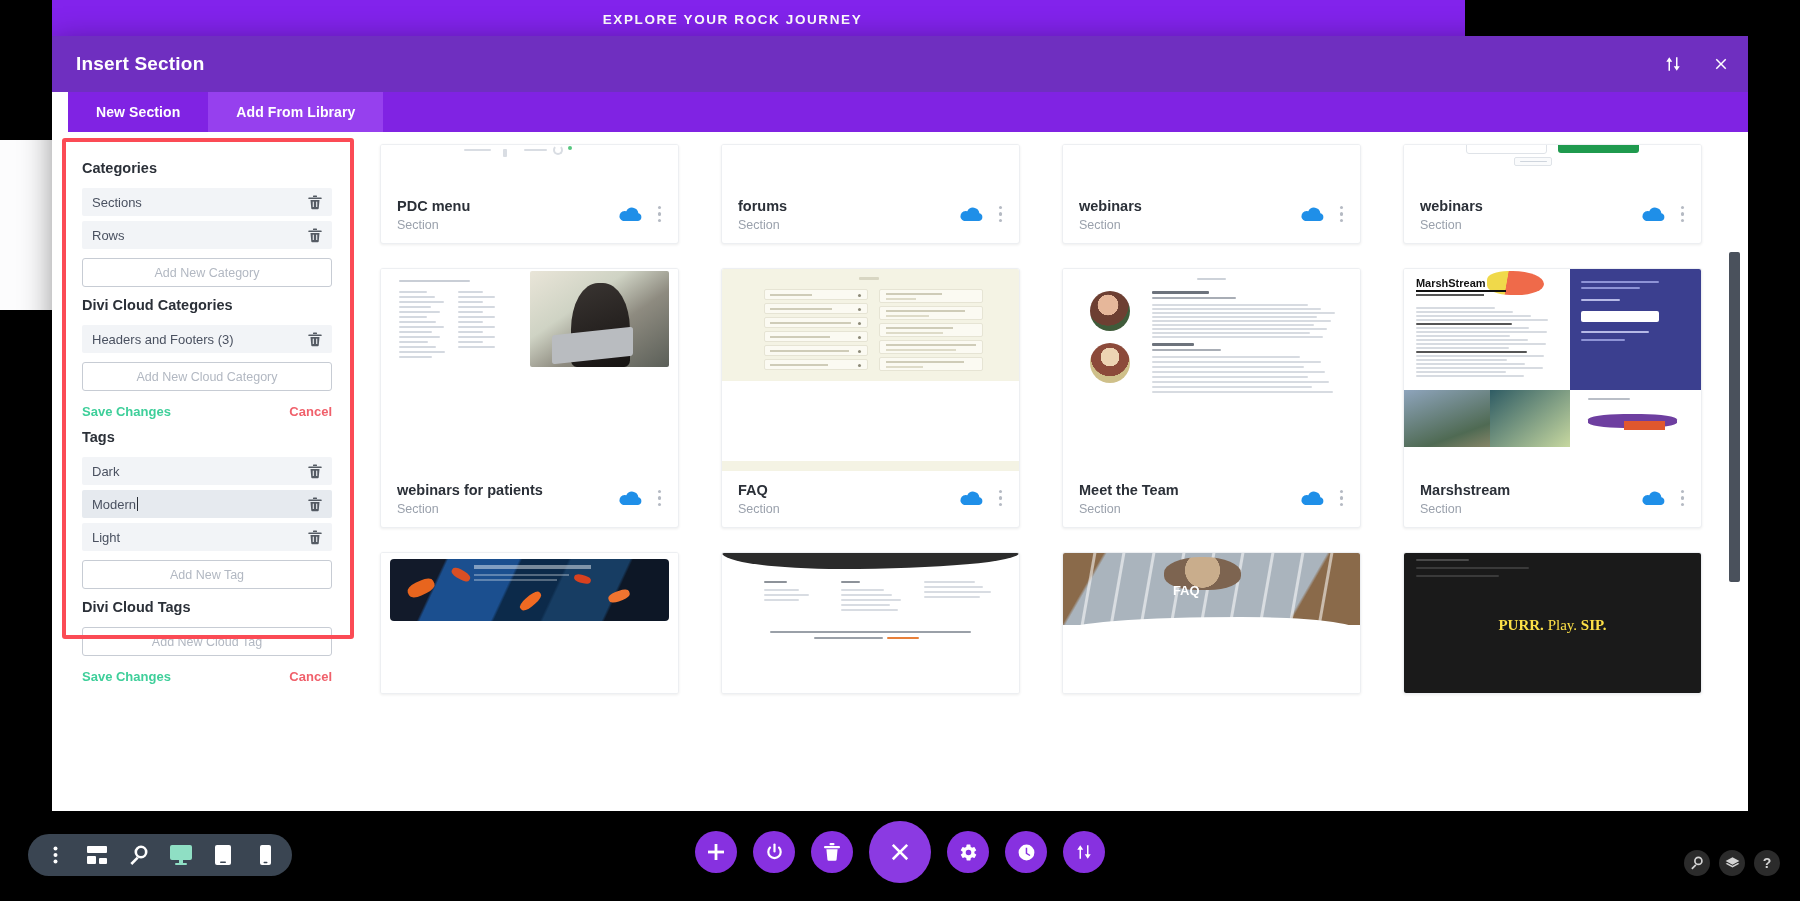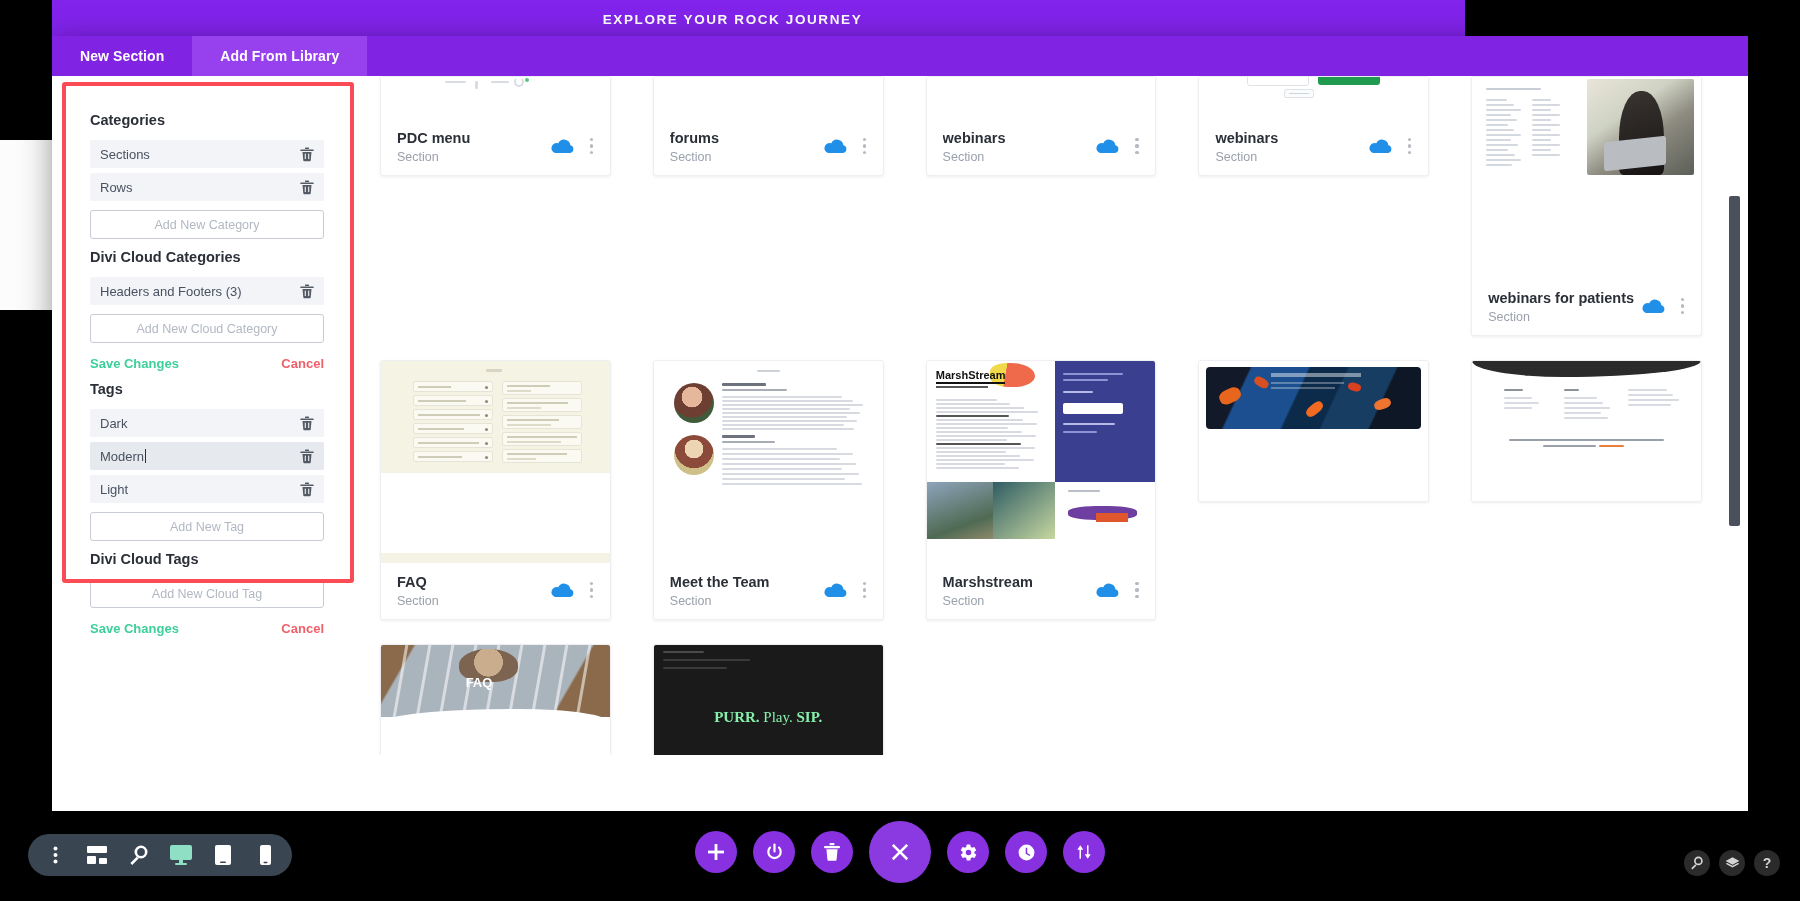--- a/index.html
+++ b/index.html
@@ -43,37 +43,37 @@
   }
   .modal-title { color: #fff; font-size: 19px; font-weight: 600; letter-spacing: .2px; }
   .header-actions {
     position: absolute; right: 16px; top: 0; height: 56px;
     display: flex; align-items: center; gap: 26px;
   }
   .hdr-icon { width: 22px; height: 22px; color: #fff; cursor: pointer; display:flex; align-items:center; justify-content:center; }
   .hdr-icon svg { width: 18px; height: 18px; fill: #fff; }
 
   .modal-tabs {
-    height: 40px; background: #8023e3; display: flex; align-items: stretch;
+    height: 40px; background: #8023e3; display: flex; align-items: stretch; margin-left: 16px;
   }
   .tab {
     padding: 0 28px; display: flex; align-items: center; justify-content: center;
     color: #fff; font-size: 14px; font-weight: 600; cursor: pointer;
     letter-spacing: .1px;
   }
   .tab.active { background: #9640ee; }
 
   .modal-body {
     display: flex; height: 679px; position: relative; background: #fff;
   }
 
   
   .sidebar {
     width: 310px; flex: 0 0 310px; background: #fff; position: relative;
-    padding: 16px; overflow: hidden;
+    padding: 8px; overflow: hidden;
   }
   .sidebar-inner { padding: 14px 22px 0 22px; }
   .side-h {
     font-size: 14.5px; font-weight: 700; color: #2b3038;
     margin: 10px 0 12px 0;
   }
   .side-h.first { margin-top: 6px; }
   .taxo-row {
     height: 28px; background: #f2f4f7; border-radius: 2px;
     display: flex; align-items: center; justify-content: space-between;
@@ -106,22 +106,22 @@
     position: absolute; left: 10px; top: 6px; width: 292px; height: 501px;
     border: 4px solid #fb4b55; border-radius: 3px; pointer-events: none;
   }
 
   
   .grid-area {
     flex: 1; position: relative; background: #fff; overflow: hidden;
     padding: 0 46px 0 18px;
   }
   .grid {
-    display: grid; grid-template-columns: repeat(5, 1fr); gap: 24px 42px;
-    padding-top: 0;
+    display: grid; grid-template-columns: repeat(4, 1fr); gap: 24px 42px;
+    padding-top: 12px;
   }
   .card {
     background: #fff; border: 1px solid #edeff2; border-radius: 3px;
     box-shadow: 0 1px 3px rgba(0,0,0,.07);
     overflow: hidden; display: flex; flex-direction: column;
     cursor: pointer;
   }
   .card.row1 { height: 100px; }
   .card.row2 { height: 260px; }
   .card.row3 { height: 142px; }
@@ -206,20 +206,35 @@
 
   <div class="page-white"></div>
   <div class="page-banner">
     <span>EXPLORE YOUR ROCK JOURNEY</span>
   </div>
   <div class="page-black-left"></div>
   <div class="page-black-left2"></div>
 
   <div class="modal">
 
+    <div class="modal-header">
+      <div class="modal-title">Insert Section</div>
+      <div class="header-actions">
+        <div class="hdr-icon">
+          <svg viewBox="0 0 24 24">
+              <path d="M7 3l-4 6h3v12h2V9h3L7 3zm10 18l4-6h-3V3h-2v12h-3l4 6z"></path>
+            </svg>
+        </div>
+        <div class="hdr-icon">
+          <svg viewBox="0 0 24 24">
+              <path d="M19 6.4L17.6 5 12 10.6 6.4 5 5 6.4 10.6 12 5 17.6 6.4 19 12 13.4 17.6 19 19 17.6 13.4 12z"></path>
+            </svg>
+        </div>
+      </div>
+    </div>
 
     <div class="modal-tabs">
       <div class="tab">
         <span>New Section</span>
       </div>
       <div class="tab active">
         <span>Add From Library</span>
       </div>
     </div>
 
@@ -721,21 +736,21 @@
                   </div>
                 </div>
               </div>
             </div>
             <div class="card row3">
               <div class="card-thumb">
                 <div class="tb" style="background:#1a1a1a">
                   <div class="ln" style="left:4%;top:6px;width:18%;height:2px;background:#4a4a4a;"></div>
                   <div class="ln" style="left:4%;top:14px;width:38%;height:2px;background:#3a3a3a;"></div>
                   <div class="ln" style="left:4%;top:22px;width:28%;height:2px;background:#3a3a3a;"></div>
-                  <div style="position:absolute;left:0;right:0;top:64px;text-align:center;color:#86efac;font:400 15px 'Liberation Serif',serif;"><b>PURR.</b> Play. <b>SIP.</b></div>
+                  <div style="position:absolute;left:0;right:0;top:64px;text-align:center;color:#fde047;font:400 15px 'Liberation Serif',serif;"><b>PURR.</b> Play. <b>SIP.</b></div>
                 </div>
               </div>
             </div>
           </div>
         <div class="scrollbar-track">
           <div class="scrollbar-thumb"></div>
         </div>
       </div>
     </div>
   </div>

